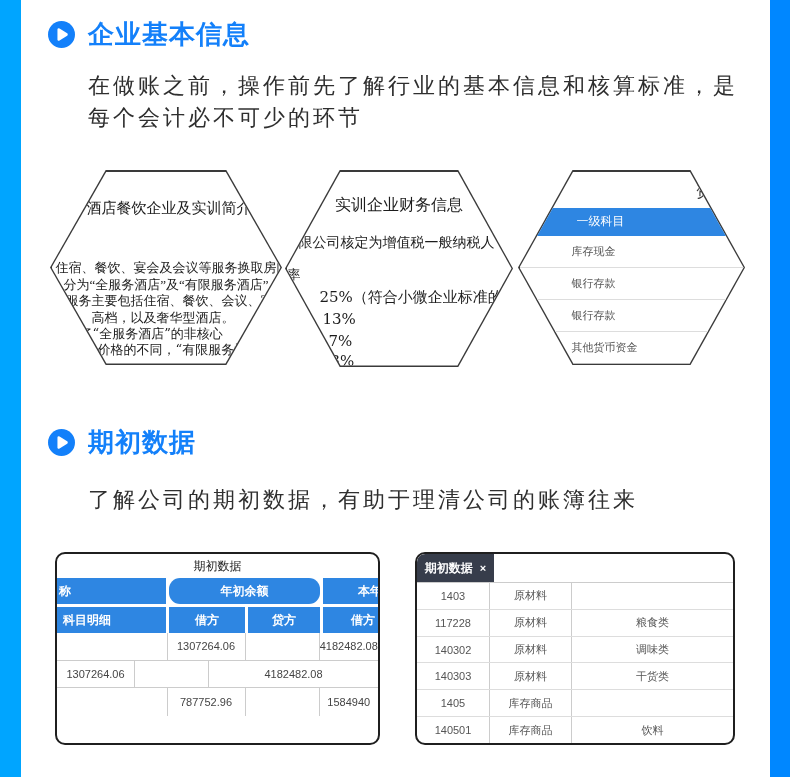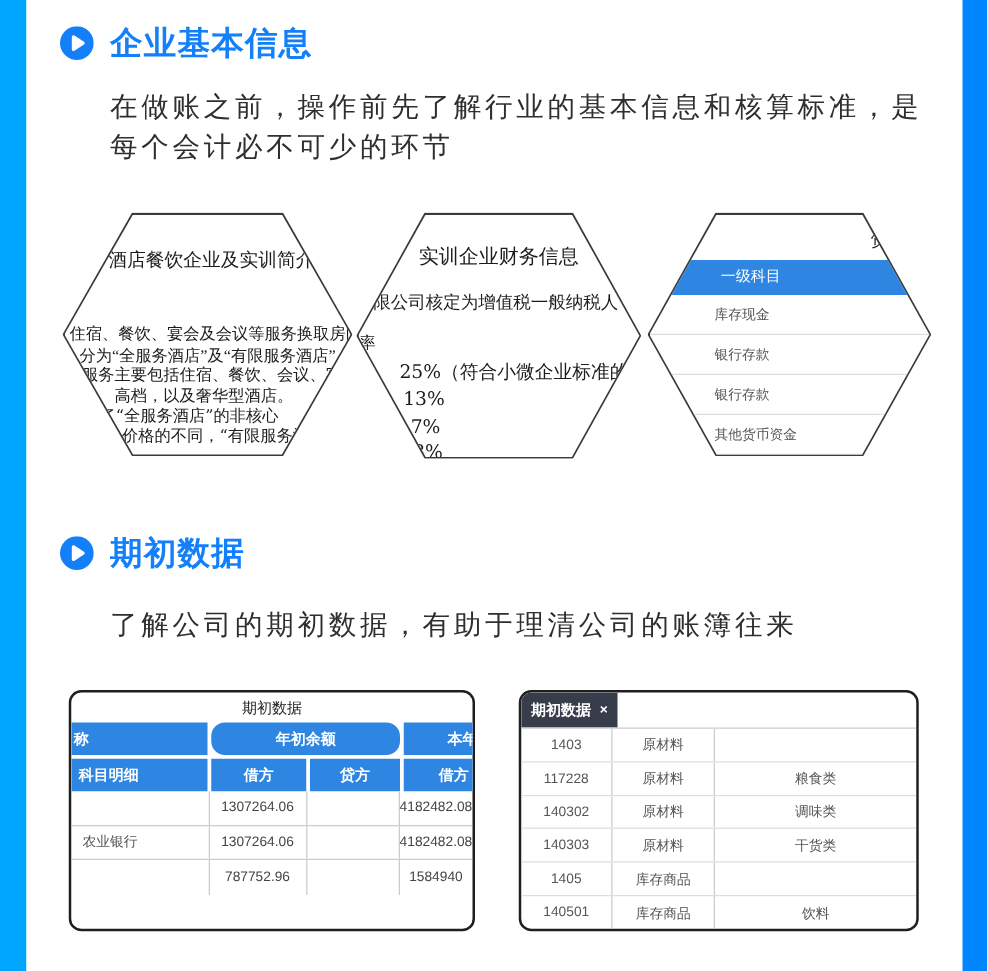--- a/index.html
+++ b/index.html
@@ -142,21 +142,20 @@
       <div class="lc-hcell" style="width:72px;">贷方</div>
       <div class="lc-hcell" style="width:80px;">借方</div>
     </div>
     <div class="lc-row">
       <div class="lc-cell name" style="width:110.5px;"></div>
       <div class="lc-cell" style="width:78px;">1307264.06</div>
       <div class="lc-cell" style="width:74px;"></div>
       <div class="lc-cell last">4182482.08</div>
     </div>
     <div class="lc-row">
-      <div class="lc-cell name" style="width:110.5px;">农业银行</div>
       <div class="lc-cell" style="width:78px;">1307264.06</div>
       <div class="lc-cell" style="width:74px;"></div>
       <div class="lc-cell last">4182482.08</div>
     </div>
     <div class="lc-row">
       <div class="lc-cell name" style="width:110.5px;"></div>
       <div class="lc-cell" style="width:78px;">787752.96</div>
       <div class="lc-cell" style="width:74px;"></div>
       <div class="lc-cell last">1584940</div>
     </div>

